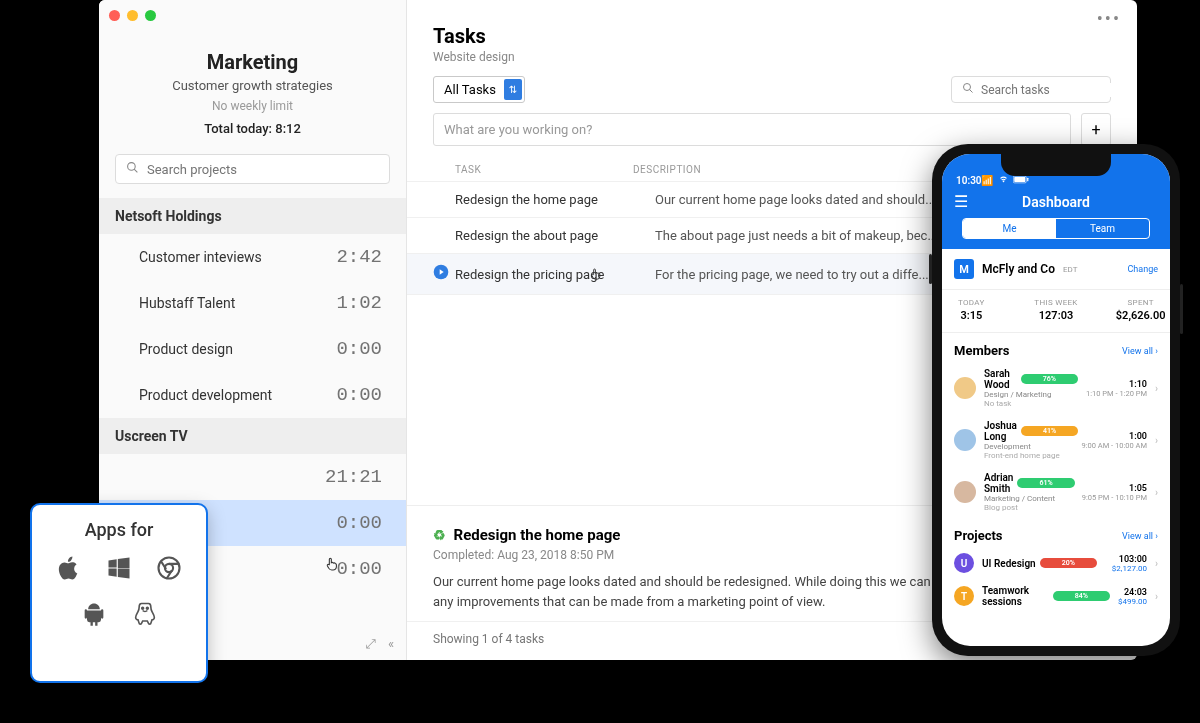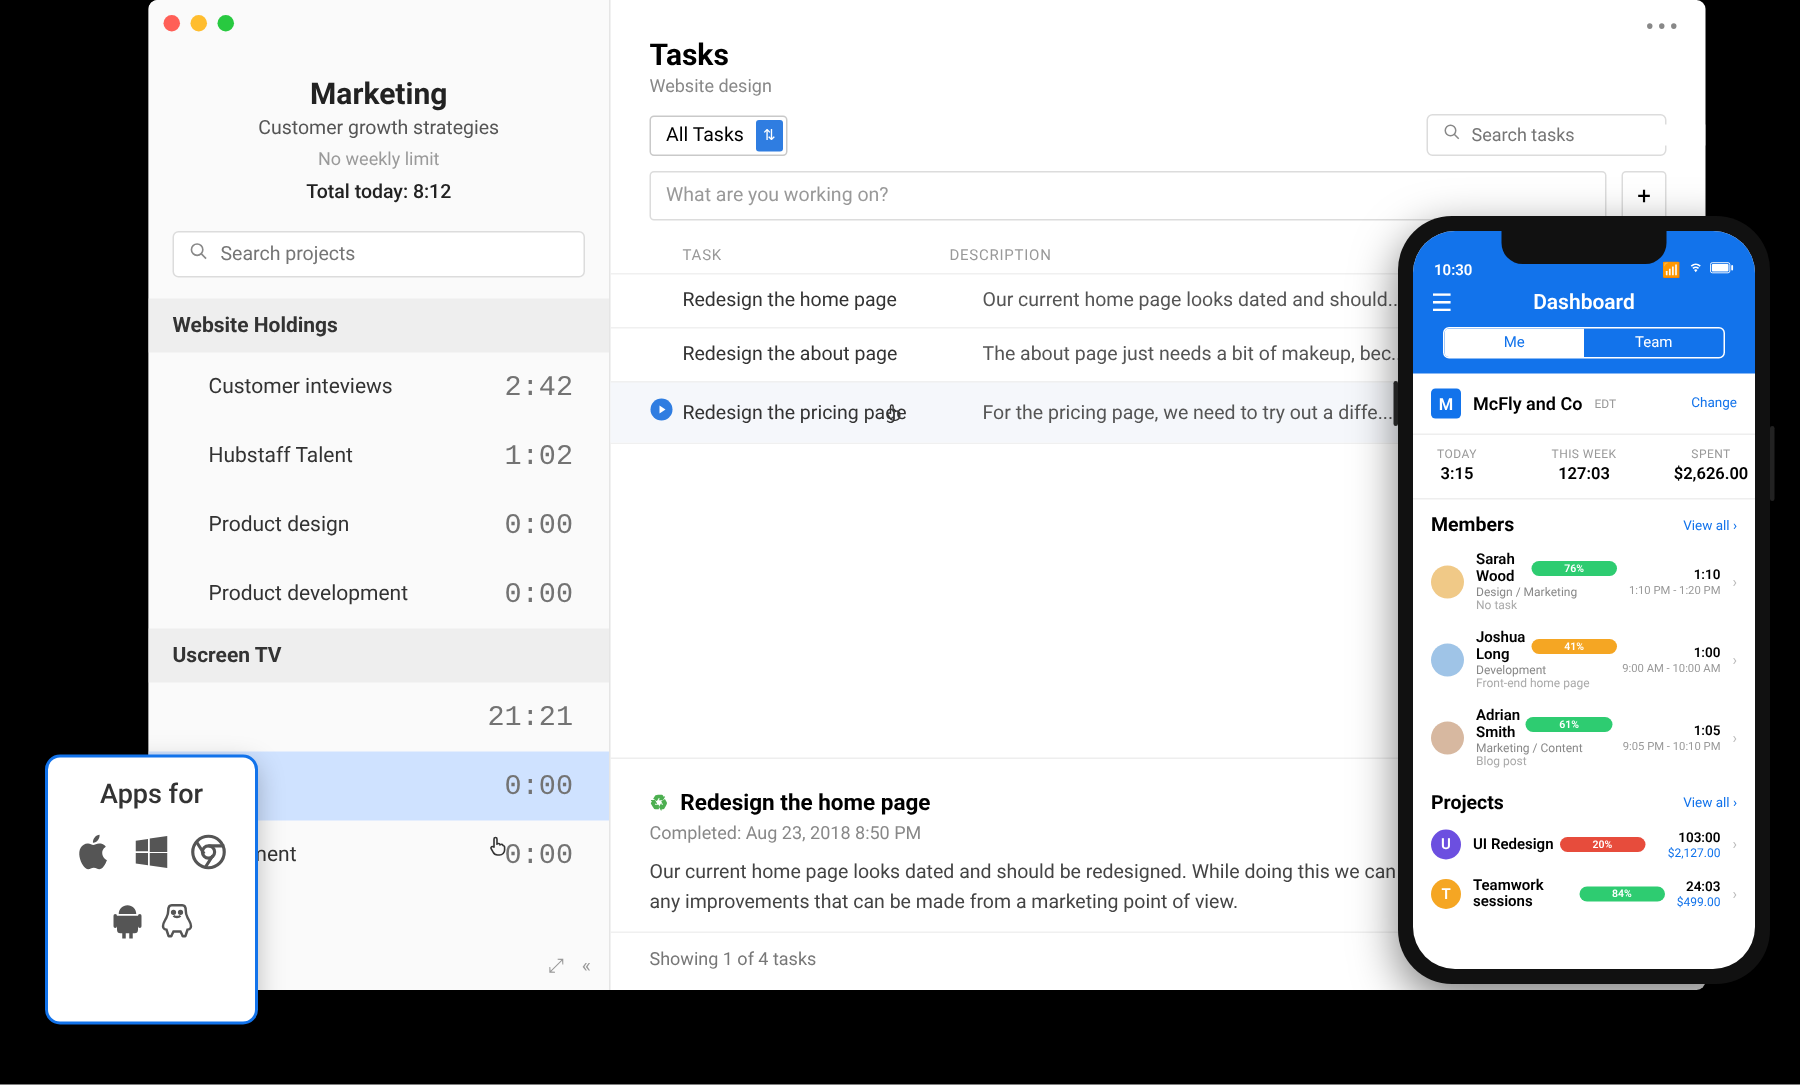--- a/index.html
+++ b/index.html
@@ -101,21 +101,21 @@
   .phone::before { left: -3px; top: 110px; width: 3px; height: 30px; }
   .phone::after  { right: -3px; top: 140px; width: 3px; height: 50px; }
   .phone-screen {
     width: 100%; height: 100%; background: #fff; border-radius: 28px; overflow: hidden; position: relative;
   }
   .notch {
     position: absolute; top: 0; left: 50%; transform: translateX(-50%);
     width: 110px; height: 22px; background: #111; border-bottom-left-radius: 14px; border-bottom-right-radius: 14px;
     z-index: 5;
   }
-  .statusbar { background: #1273eb; color: #fff; height: 34px; display: flex; align-items: flex-end; justify-content: space-between; padding: 0 14px 2px; font-size: 10px; font-weight: 600; }
+  .statusbar { background: #1273eb; color: #fff; height: 34px; display: flex; align-items: flex-end; justify-content: flex-start; padding: 0 14px 2px; font-size: 10px; font-weight: 600; }
   .statusbar .icons { display: flex; gap: 4px; align-items: center; }
   .m-header { background: #1273eb; color: #fff; text-align: center; padding: 6px 10px 10px; position: relative; }
   .m-header .burger { position: absolute; left: 12px; top: 4px; font-size: 16px; }
   .m-header .title { font-size: 14px; font-weight: 600; }
   .m-tabs { display: flex; margin: 8px 10px 0; border: 1px solid #fff; border-radius: 4px; overflow: hidden; font-size: 10px; }
   .m-tabs div { flex: 1; text-align: center; padding: 4px 0; }
   .m-tabs .on { background: #fff; color: #1273eb; }
   .m-org { display: flex; align-items: center; gap: 8px; padding: 10px 12px; border-bottom: 1px solid #eee; }
   .m-org .badge { width: 20px; height: 20px; background: #1273eb; color: #fff; border-radius: 3px; font-size: 11px; display: flex; align-items: center; justify-content: center; font-weight: 600; }
   .m-org .name { font-size: 12px; font-weight: 600; }
@@ -140,21 +140,21 @@
   .m-row .chev { color: #bbb; font-size: 10px; }
   .pill { font-size: 7px; padding: 1px 22px; border-radius: 7px; color: #fff; font-weight: 600; }
   .pill.green { background: #2ecc71; }
   .pill.orange { background: #f5a623; }
   .pill.red { background: #e74c3c; }
   .pav { width: 20px; height: 20px; border-radius: 50%; display: flex; align-items: center; justify-content: center; color: #fff; font-size: 10px; font-weight: 600; }
   .m-row .right .blue { color: #1273eb; font-size: 8px; }
 
   
   .apps-card {
-    position: absolute; left: 30px; bottom: 40px; width: 142px; height: 180px;
+    position: absolute; left: 30px; bottom: 40px; width: 178px; height: 180px;
     background: #fff; border: 2px solid #1273eb; border-radius: 10px; padding: 14px 12px;
     box-shadow: 0 6px 18px rgba(0,0,0,0.25);
   }
   .apps-card h3 { font-size: 18px; font-weight: 500; text-align: center; color: #333; }
   .apps-grid { margin-top: 14px; display: grid; grid-template-columns: repeat(3,1fr); row-gap: 16px; justify-items: center; color: #555; }
   .apps-grid svg { width: 28px; height: 28px; }
   .apps-grid.row2 { grid-template-columns: 1fr 1fr; padding: 0 24px; }
 
 </style>
 </head>
@@ -180,21 +180,21 @@
         <span class="search-glyph">
           <svg width="13" height="13" viewBox="0 0 24 24" fill="none" stroke="currentColor" stroke-width="2">
               <circle cx="10" cy="10" r="7"></circle>
               <line x1="21" y1="21" x2="15" y2="15"></line>
             </svg>
         </span>
         <input placeholder="Search projects" style="">
       </div>
     </div>
 
-    <div class="org-header">Website Holdings</div>
+    <div class="org-header">Netsoft Holdings</div>
     <div class="project-row">
       <span>Customer inteviews</span>
       <span class="time">2:42</span>
     </div>
     <div class="project-row">
       <span>Hubstaff Talent</span>
       <span class="time">1:02</span>
     </div>
     <div class="project-row">
       <span>Product design</span>

